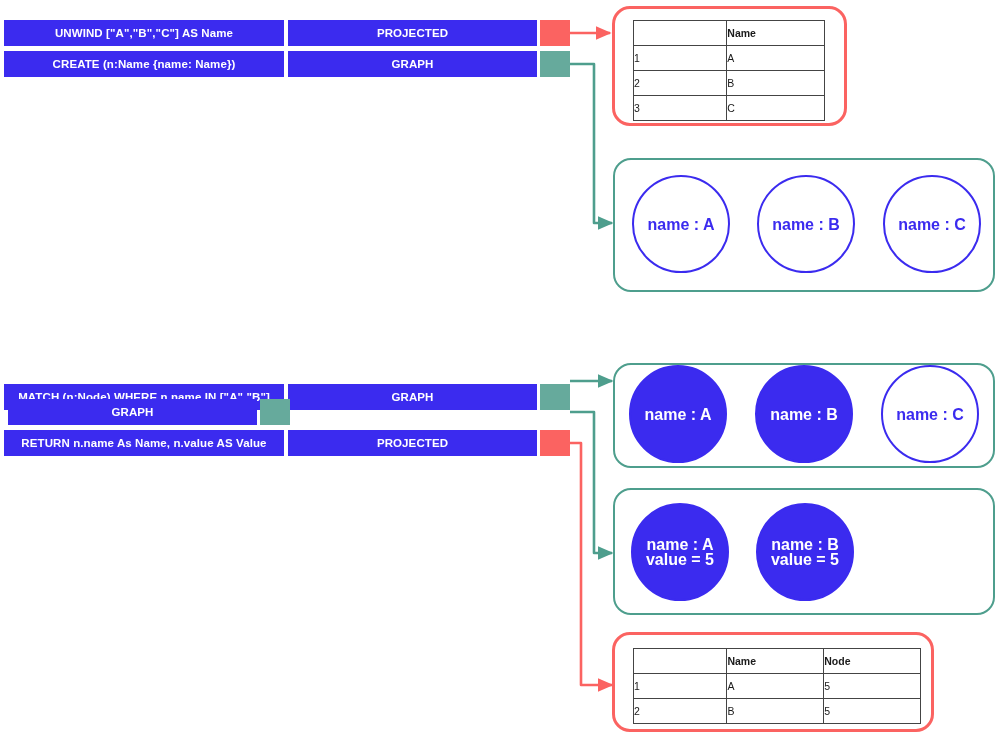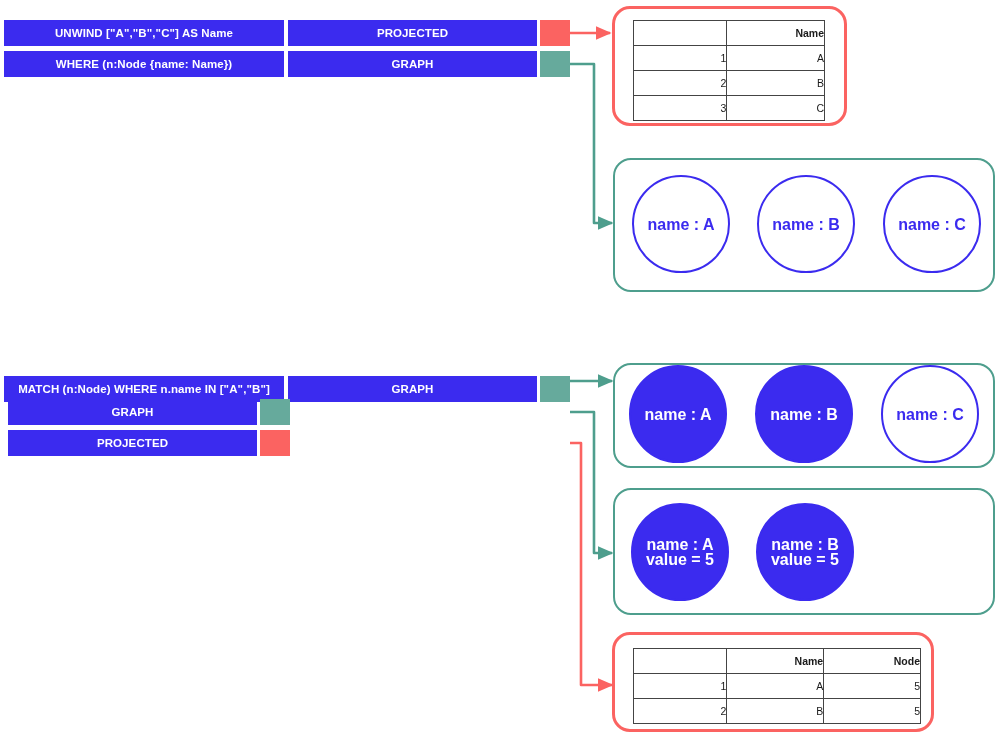--- a/index.html
+++ b/index.html
@@ -71,21 +71,21 @@
 
   
   .rtable {
     position: absolute;
     border-collapse: collapse;
     font-size: 10.5px;
     color: #1a1a1a;
   }
   .rtable td, .rtable th {
     border: 1px solid #444444;
-    text-align: right;
+    text-align: left;
     vertical-align: middle;
     font-weight: normal;
     padding: 0;
   }
   .rtable th { font-weight: bold; }
 
   
   .node {
     position: absolute;
     border-radius: 50%;
@@ -139,21 +139,21 @@
   <div class="clause-group" style="left:4px; top:20px;">
 
     <div class="clause-row" style="top:0px;">
       <div class="clause-text">UNWIND ["A","B","C"] AS Name</div>
       <div class="clause-gap"></div>
       <div class="clause-kind">PROJECTED</div>
       <div class="clause-tab tab-projected"></div>
     </div>
 
     <div class="clause-row" style="top:31px;">
-      <div class="clause-text">WHERE (n:Node {name: Name})</div>
+      <div class="clause-text">CREATE (n:Name {name: Name})</div>
       <div class="clause-gap"></div>
       <div class="clause-kind">GRAPH</div>
       <div class="clause-tab tab-graph"></div>
     </div>
   </div>
 
   <div class="result-box box-red" style="left:612px; top:6px; width:235px; height:120px;"></div>
 
   <table class="rtable" style="left:633px; top:20px; width:192px;">
     <tbody>
@@ -177,34 +177,35 @@
     </table>
 
   <div class="result-box box-green" style="left:613px; top:158px; width:382px; height:134px;"></div>
 
   <div class="node node-hollow" style="left:632px; top:175px; width:98px; height:98px;">name :  A</div>
   <div class="node node-hollow" style="left:757px; top:175px; width:98px; height:98px;">name :  B</div>
   <div class="node node-hollow" style="left:883px; top:175px; width:98px; height:98px;">name :  C</div>
 
   <div class="clause-group" style="left:4px; top:368px;">
 
-    <div class="clause-row" style="top:8px;">
+    <div class="clause-row" style="top:16px;">
       <div class="clause-text">MATCH (n:Node) WHERE n.name IN ["A","B"]</div>
       <div class="clause-gap"></div>
       <div class="clause-kind">GRAPH</div>
       <div class="clause-tab tab-graph"></div>
     </div>
 
     <div class="clause-row" style="top:31px;">
       <div class="clause-gap"></div>
       <div class="clause-kind">GRAPH</div>
       <div class="clause-tab tab-graph"></div>
     </div>
 
     <div class="clause-row" style="top:62px;">
+      <div class="clause-text">RETURN n.name As Name, n.value AS Value</div>
       <div class="clause-gap"></div>
       <div class="clause-kind">PROJECTED</div>
       <div class="clause-tab tab-projected"></div>
     </div>
   </div>
 
   <div class="result-box box-green" style="left:613px; top:363px; width:382px; height:105px;"></div>
 
   <div class="node node-filled" style="left:629px; top:365px; width:98px; height:98px;">name :  A</div>
   <div class="node node-filled" style="left:755px; top:365px; width:98px; height:98px;">name :  B</div>

